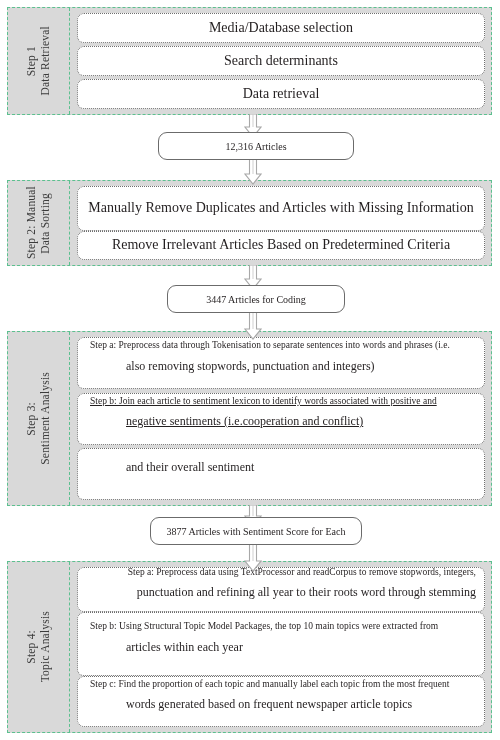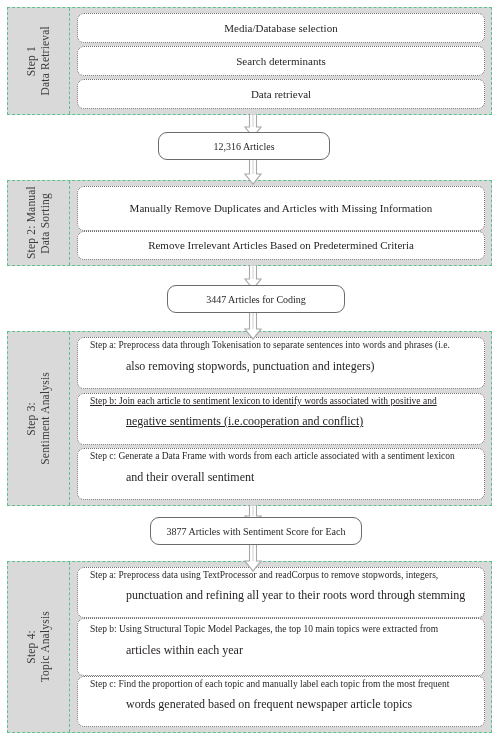--- a/index.html
+++ b/index.html
@@ -75,21 +75,21 @@
     border-radius: 7px;
     display: flex;
     flex-direction: column;
     justify-content: center;
   }
   .dbox.centered {
     align-items: center;
     text-align: center;
   }
   .dbox-text {
-    font-size: 11px;
+    font-size: 14px;
     line-height: 1.15;
     color: #231f20;
   }
   .dbox.centered .dbox-text {
     text-align: center;
   }
   .dbox.para {
     padding: 3px 8px 16px 12px;
   }
   .dbox.para .line1 {
@@ -150,21 +150,21 @@
     </div>
   </div>
 
   <div class="arrow" style="left:244px; top:114px; width:18px; height:24px;">
     <svg width="18" height="24" viewBox="0 0 18 24">
       <polygon points="5.5,0 12.5,0 12.5,13 17,13 9,23 1,13 5.5,13" fill="#ffffff" stroke="#a8a8a8" stroke-width="1.1"></polygon>
       <line x1="9" y1="0" x2="9" y2="13" stroke="#c9c9c9" stroke-width="0.9"></line>
     </svg>
   </div>
 
-  <div class="result-box" style="left:158px; top:132px; width:172px; height:28px;">
+  <div class="result-box" style="left:158px; top:132px; width:196px; height:28px;">
     <span>12,316 Articles</span>
   </div>
 
   <div class="arrow" style="left:244px; top:159px; width:18px; height:26px;">
     <svg width="18" height="26" viewBox="0 0 18 26">
       <polygon points="5.5,0 12.5,0 12.5,15 17,15 9,25 1,15 5.5,15" fill="#ffffff" stroke="#a8a8a8" stroke-width="1.1"></polygon>
       <line x1="9" y1="0" x2="9" y2="15" stroke="#c9c9c9" stroke-width="0.9"></line>
     </svg>
   </div>
 
@@ -209,21 +209,20 @@
     <div class="step-boxes">
       <div class="dbox para" style="height:52px;">
         <span class="line1">Step a: Preprocess data through Tokenisation to separate sentences into words and phrases (i.e.</span>
         <span class="line2">also removing stopwords, punctuation and integers)</span>
       </div>
       <div class="dbox para" style="height:52px;text-decoration:underline;">
         <span class="line1">Step b: Join each article to sentiment lexicon to identify words associated with positive and</span>
         <span class="line2">negative sentiments (i.e.cooperation and conflict)</span>
       </div>
       <div class="dbox para" style="height:52px;">
-        <span class="line1">Step c: Generate a Data Frame with words from each article associated with a sentiment lexicon</span>
         <span class="line2">and their overall sentiment</span>
       </div>
     </div>
   </div>
 
   <div class="arrow" style="left:244px; top:505px; width:18px; height:22px;">
     <svg width="18" height="22" viewBox="0 0 18 22">
       <polygon points="5.5,0 12.5,0 12.5,11 17,11 9,21 1,11 5.5,11" fill="#ffffff" stroke="#a8a8a8" stroke-width="1.1"></polygon>
       <line x1="9" y1="0" x2="9" y2="11" stroke="#c9c9c9" stroke-width="0.9"></line>
     </svg>
@@ -239,21 +238,21 @@
       <line x1="9" y1="0" x2="9" y2="17" stroke="#c9c9c9" stroke-width="0.9"></line>
     </svg>
   </div>
 
   <div class="step-band" style="left:7px; top:561px; width:485px; height:172px;">
     <div class="step-label-col">
       <span class="vtext">Step 4:</span>
       <span class="vtext">Topic Analysis</span>
     </div>
     <div class="step-boxes">
-      <div class="dbox para" style="height:51px;">
+      <div class="dbox para" style="height:45px;text-align:right;">
         <span class="line1">Step a: Preprocess data using TextProcessor and readCorpus to remove stopwords, integers,</span>
         <span class="line2">punctuation and refining all year to their roots word through stemming</span>
       </div>
       <div class="dbox para" style="height:65px;">
         <span class="line1">Step b: Using Structural Topic Model Packages, the top 10 main topics were extracted from</span>
         <span class="line2">articles within each year</span>
       </div>
       <div class="dbox para" style="height:51px;">
         <span class="line1">Step c: Find the proportion of each topic and manually label each topic from the most frequent</span>
         <span class="line2">words generated based on frequent newspaper article topics</span>

